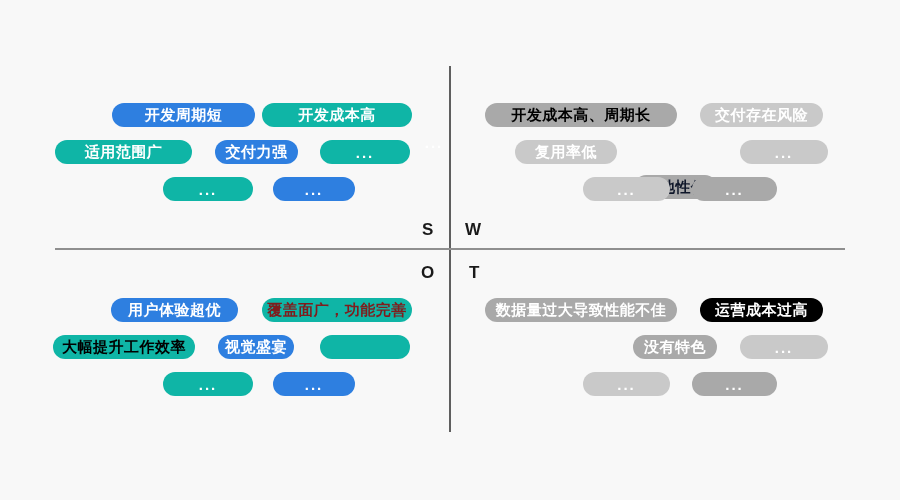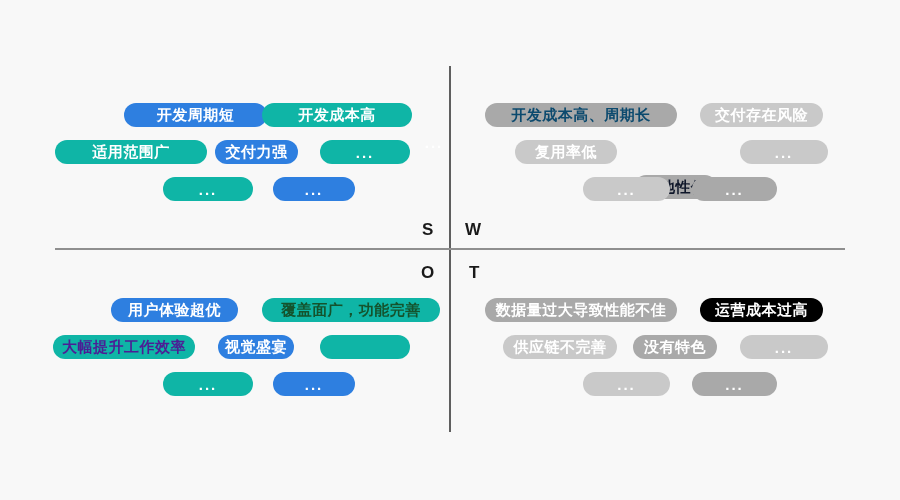--- a/index.html
+++ b/index.html
@@ -77,50 +77,49 @@
 
   <div class="axis-line-vertical" style="background: rgb(95, 95, 95);"></div>
   <div class="axis-line-horizontal" style="background: rgb(143, 143, 143);"></div>
 
   <span class="qletter qletter-s" style="color: rgb(26, 26, 26);">S</span>
   <span class="qletter qletter-w" style="color: rgb(26, 26, 26);">W</span>
   <span class="qletter qletter-o" style="color: rgb(26, 26, 26);">O</span>
   <span class="qletter qletter-t" style="color: rgb(26, 26, 26);">T</span>
 
   <div class="quadrant">
-      <div class="pill" style="left: 112px; top: 103px; width: 143px; background: rgb(46, 127, 224); color: rgb(255, 255, 255); margin-left: 12px;">开发周期短</div>
+      <div class="pill" style="left: 112px; top: 103px; width: 143px; background: rgb(46, 127, 224); color: rgb(255, 255, 255);">开发周期短</div>
       <div class="pill" style="left: 262px; top: 103px; width: 150px; background: rgb(15, 181, 166); color: rgb(255, 255, 255);">开发成本高</div>
-      <div class="pill" style="left: 55px; top: 140px; width: 152px; background: rgb(15, 181, 166); color: rgb(255, 255, 255);">适用范围广</div>
+      <div class="pill" style="left: 55px; top: 140px; width: 137px; background: rgb(15, 181, 166); color: rgb(255, 255, 255);">适用范围广</div>
       <div class="pill" style="left: 215px; top: 140px; width: 83px; background: rgb(46, 127, 224); color: rgb(255, 255, 255);">交付力强</div>
       <div class="pill" style="left: 320px; top: 140px; width: 90px; background: rgb(15, 181, 166); color: rgb(255, 255, 255); letter-spacing: 2px;">...</div>
       <div class="pill" style="left: 163px; top: 177px; width: 90px; background: rgb(15, 181, 166); color: rgb(255, 255, 255); letter-spacing: 2px;">...</div>
       <div class="pill" style="left: 273px; top: 177px; width: 82px; background: rgb(46, 127, 224); color: rgb(255, 255, 255); letter-spacing: 2px;">...</div>
     </div>
   <div class="quadrant">
-      <div class="pill" style="left: 485px; top: 103px; width: 192px; background: rgb(169, 169, 169); color: #0c4a6e;">开发成本高、周期长</div>
+      <div class="pill" style="left: 485px; top: 103px; width: 192px; background: rgb(169, 169, 169); color: #000000;">开发成本高、周期长</div>
       <div class="pill" style="left: 700px; top: 103px; width: 123px; background: rgb(201, 201, 201); color: rgb(255, 255, 255);">交付存在风险</div>
       <div class="pill" style="left: 515px; top: 140px; width: 102px; background: rgb(201, 201, 201); color: rgb(255, 255, 255);">复用率低</div>
       <div class="pill" style="left: 634px; top: 140px; width: 83px; background: rgb(169, 169, 169); color: #0f172a; margin-top: 35px;">落地性低</div>
       <div class="pill" style="left: 740px; top: 140px; width: 88px; background: rgb(201, 201, 201); color: rgb(255, 255, 255); letter-spacing: 2px;">...</div>
       <div class="pill" style="left: 583px; top: 177px; width: 87px; background: rgb(201, 201, 201); color: rgb(255, 255, 255); letter-spacing: 2px;">...</div>
       <div class="pill" style="left: 692px; top: 177px; width: 85px; background: rgb(169, 169, 169); color: rgb(255, 255, 255); letter-spacing: 2px;">...</div>
     </div>
   <div class="quadrant">
       <div class="pill" style="left: 111px; top: 298px; width: 127px; background: rgb(46, 127, 224); color: rgb(255, 255, 255); border-radius: 12px;">用户体验超优</div>
-      <div class="pill" style="left: 262px; top: 298px; width: 178px; background: rgb(15, 181, 166); color: #14532d;">覆盖面广，功能完善</div>
-      <div class="pill" style="left: 53px; top: 335px; width: 142px; background: rgb(15, 181, 166); color: #4c1d95;">大幅提升工作效率</div>
+      <div class="pill" style="left: 262px; top: 298px; width: 150px; background: rgb(15, 181, 166); color: #7f1d1d;">覆盖面广，功能完善</div>
+      <div class="pill" style="left: 53px; top: 335px; width: 142px; background: rgb(15, 181, 166); color: #000000;">大幅提升工作效率</div>
       <div class="pill" style="left: 218px; top: 335px; width: 76px; background: rgb(46, 127, 224); color: rgb(255, 255, 255);">视觉盛宴</div>
       <div class="pill" style="left: 320px; top: 335px; width: 90px; background: rgb(15, 181, 166); color: rgb(255, 255, 255);"></div>
       <div class="pill" style="left: 163px; top: 372px; width: 90px; background: rgb(15, 181, 166); color: rgb(255, 255, 255); letter-spacing: 2px;">...</div>
       <div class="pill" style="left: 273px; top: 372px; width: 82px; background: rgb(46, 127, 224); color: rgb(255, 255, 255); letter-spacing: 2px;">...</div>
     </div>
   <div class="quadrant">
       <div class="pill" style="left: 485px; top: 298px; width: 192px; background: rgb(169, 169, 169); color: rgb(255, 255, 255);">数据量过大导致性能不佳</div>
       <div class="pill" style="left: 700px; top: 298px; width: 123px; background: #000000; color: rgb(255, 255, 255);">运营成本过高</div>
-      <div class="pill" style="left: 503px; top: 335px; width: 114px; background: rgb(201, 201, 201); color: rgb(255, 255, 255);">供应链不完善</div>
       <div class="pill" style="left: 633px; top: 335px; width: 84px; background: rgb(169, 169, 169); color: rgb(255, 255, 255);">没有特色</div>
       <div class="pill" style="left: 740px; top: 335px; width: 88px; background: rgb(201, 201, 201); color: rgb(255, 255, 255); letter-spacing: 2px;">...</div>
       <div class="pill" style="left: 583px; top: 372px; width: 87px; background: rgb(201, 201, 201); color: rgb(255, 255, 255); letter-spacing: 2px;">...</div>
       <div class="pill" style="left: 692px; top: 372px; width: 85px; background: rgb(169, 169, 169); color: rgb(255, 255, 255); letter-spacing: 2px;">...</div>
     </div>
 
   <div class="ghost-dots" style="color: rgb(255, 255, 255);">...</div>
 
 </div>
 

